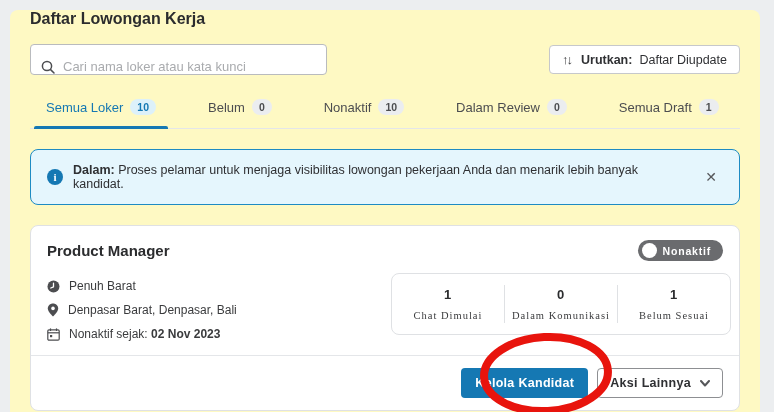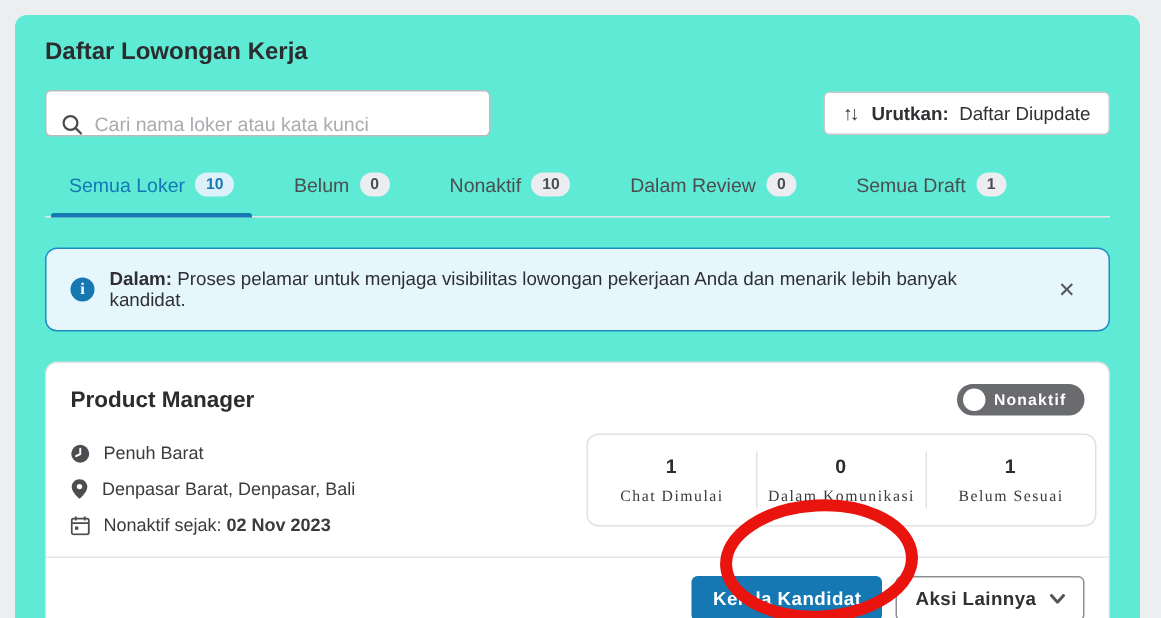--- a/index.html
+++ b/index.html
@@ -7,23 +7,23 @@
   body {
     font-family: "Liberation Sans", "DejaVu Sans", sans-serif;
     background: #eceef0;
     position: relative;
     overflow: hidden;
     color: #2f3033;
   }
   .panel {
     position: absolute;
     left: 10px; top: 10px; right: 14px; bottom: 0;
-    background: #5eead4;
+    background: #fef9c3;
     border-radius: 8px 8px 0 0;
-    padding: 16px 20px 20px 20px;
+    padding: 0 20px 20px 20px;
   }
   .page-title {
     font-size: 16px;
     font-weight: bold;
     color: #2b2c2e;
     margin-bottom: 16px;
   }
   .toolbar-row {
     display: flex;
     justify-content: space-between;
@@ -61,21 +61,21 @@
     background: #fff;
     font-family: inherit;
     font-size: 12.5px;
     color: #2f3033;
     cursor: pointer;
   }
   .sort-arrows { font-size: 13px; letter-spacing: -2px; color: #3a3b3d; padding-right: 3px; }
   .sort-label { font-weight: bold; }
   .tabs {
     display: flex;
-    gap: 36px;
+    gap: 48px;
     margin-top: 18px;
     border-bottom: 1px solid #e4e6e9;
     padding: 0 14px;
   }
   .tab {
     display: flex;
     align-items: center;
     gap: 7px;
     padding: 6px 2px 13px 2px;
     font-size: 13px;

